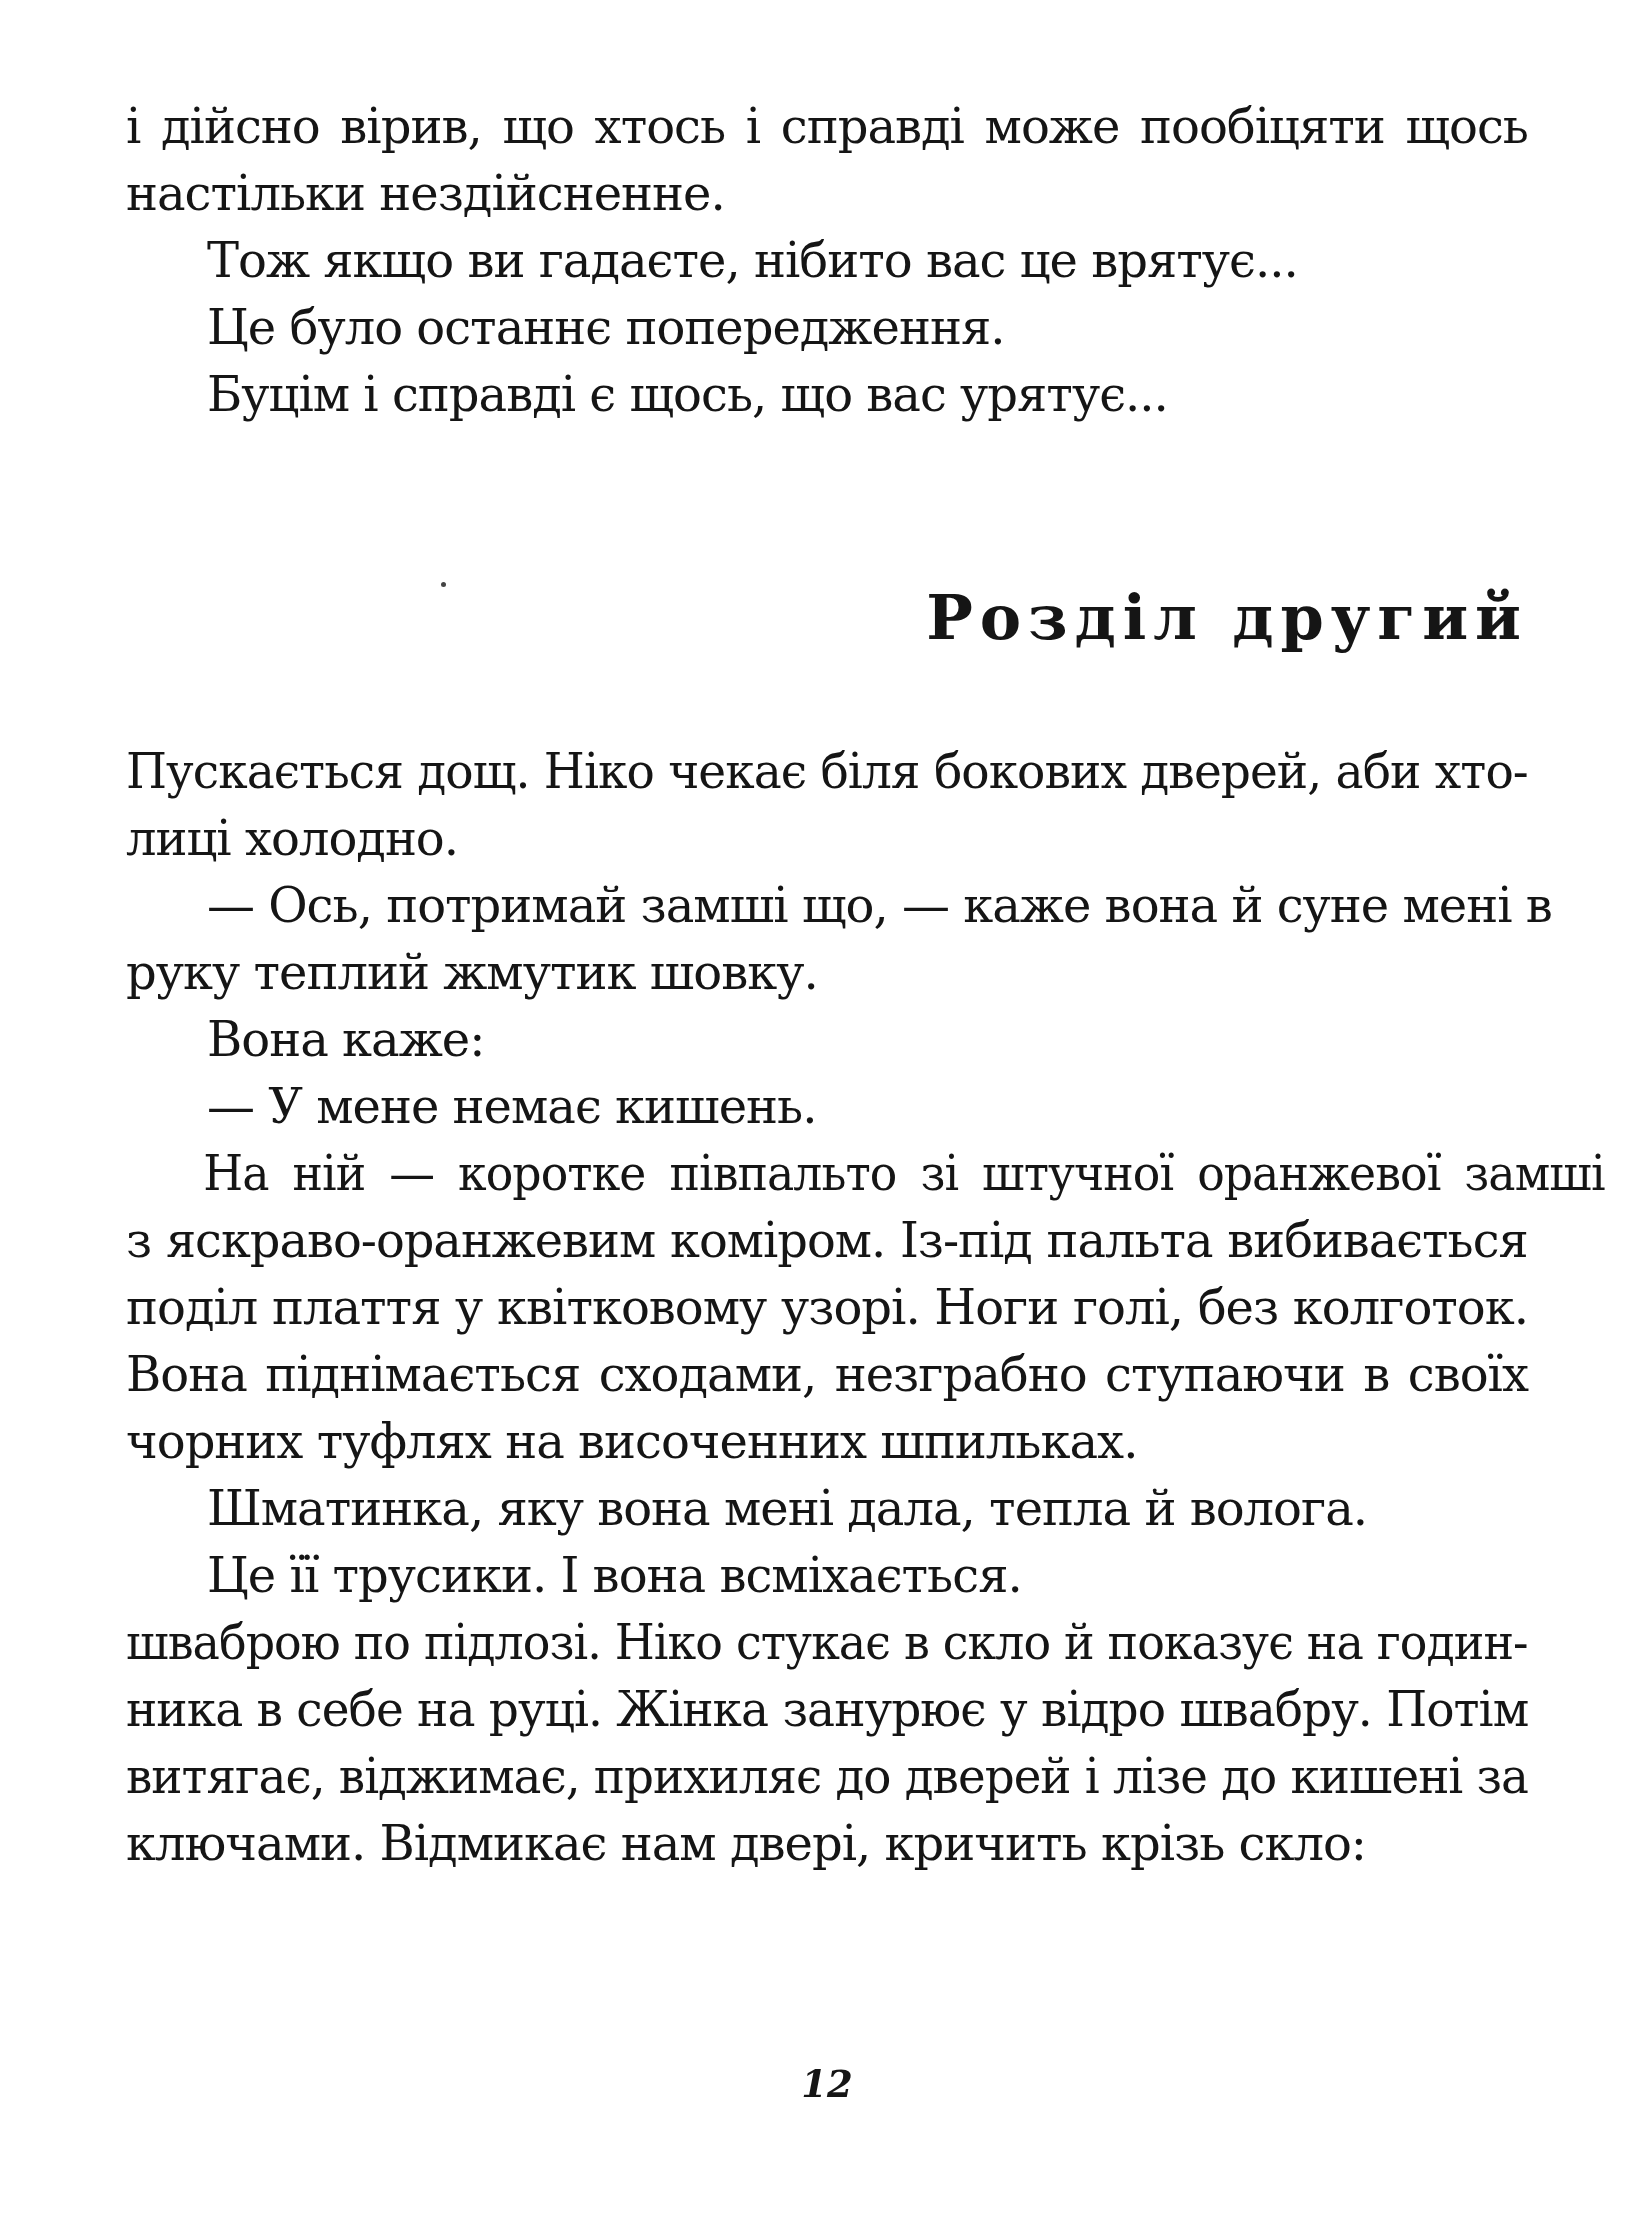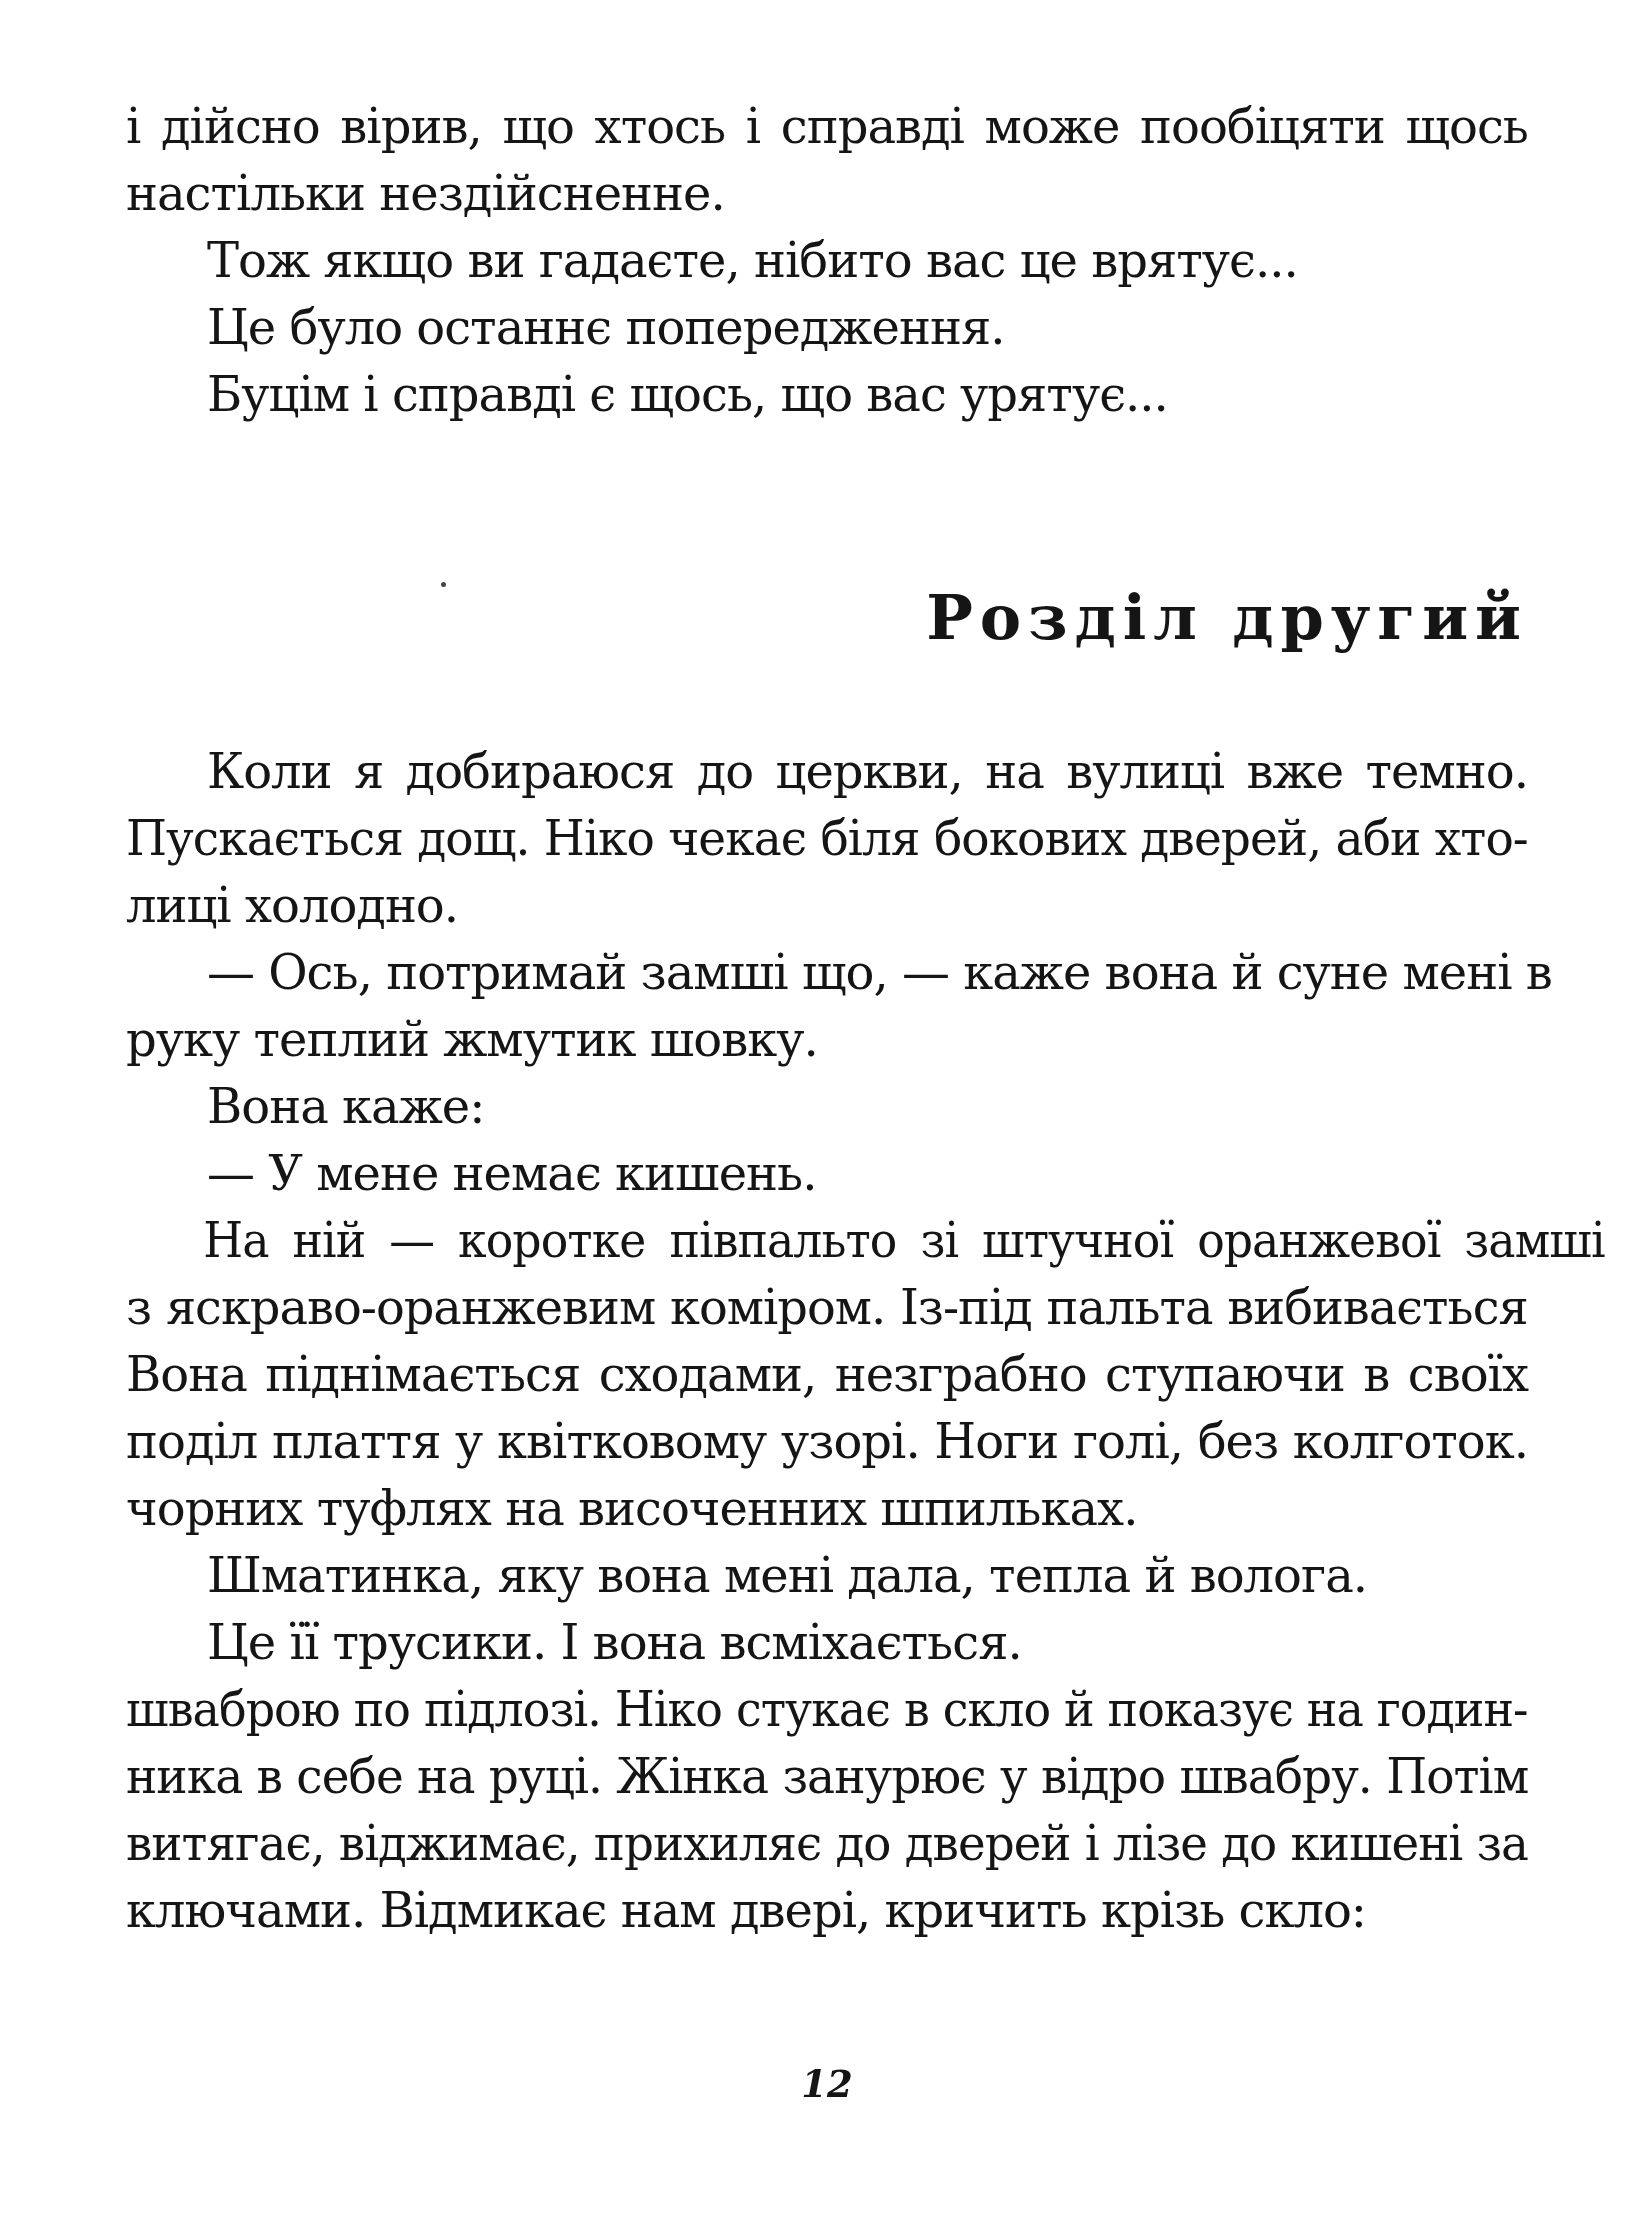--- a/index.html
+++ b/index.html
@@ -68,31 +68,30 @@
     <div class="line indent">Тож якщо ви гадаєте, нібито вас це врятує...</div>
     <div class="line indent">Це було останнє попередження.</div>
     <div class="line indent">Буцім і справді є щось, що вас урятує...</div>
   </div>
 
   <div class="speck"></div>
 
   <div class="chapter-title">Розділ другий</div>
 
   <div class="block-body">
-    <div class="line indent justify">Коли я добираюся до церкви, на вулиці вже темно.</div>
     <div class="line justify" style="transform: scaleX(0.9809); width: 1429px;">Пускається дощ. Ніко чекає біля бокових дверей, аби хто-</div>
     <div class="line">лиці холодно.</div>
     <div class="line indent justify">— Ось, потримай замші що, — каже вона й суне мені в</div>
     <div class="line">руку теплий жмутик шовку.</div>
     <div class="line indent">Вона каже:</div>
     <div class="line indent">— У мене немає кишень.</div>
     <div class="line indent justify" style="transform: scaleX(0.9533); width: 1470px;">На ній — коротке півпальто зі штучної оранжевої замші</div>
     <div class="line justify" style="transform: scaleX(0.9969); width: 1406px;">з яскраво-оранжевим коміром. Із-під пальта вибивається</div>
+    <div class="line justify">поділ плаття у квітковому узорі. Ноги голі, без колготок.</div>
     <div class="line justify">Вона піднімається сходами, незграбно ступаючи в своїх</div>
-    <div class="line justify">поділ плаття у квітковому узорі. Ноги голі, без колготок.</div>
     <div class="line">чорних туфлях на височенних шпильках.</div>
     <div class="line indent">Шматинка, яку вона мені дала, тепла й волога.</div>
     <div class="line indent">Це її трусики. І вона всміхається.</div>
     <div class="line justify" style="transform: scaleX(0.9561); width: 1466px;">шваброю по підлозі. Ніко стукає в скло й показує на годин-</div>
     <div class="line justify" style="transform: scaleX(0.9799); width: 1431px;">ника в себе на руці. Жінка занурює у відро швабру. Потім</div>
     <div class="line justify" style="transform: scaleX(0.9743); width: 1439px;">витягає, віджимає, прихиляє до дверей і лізе до кишені за</div>
     <div class="line">ключами. Відмикає нам двері, кричить крізь скло:</div>
   </div>
 
   <div class="page-number">12</div>

